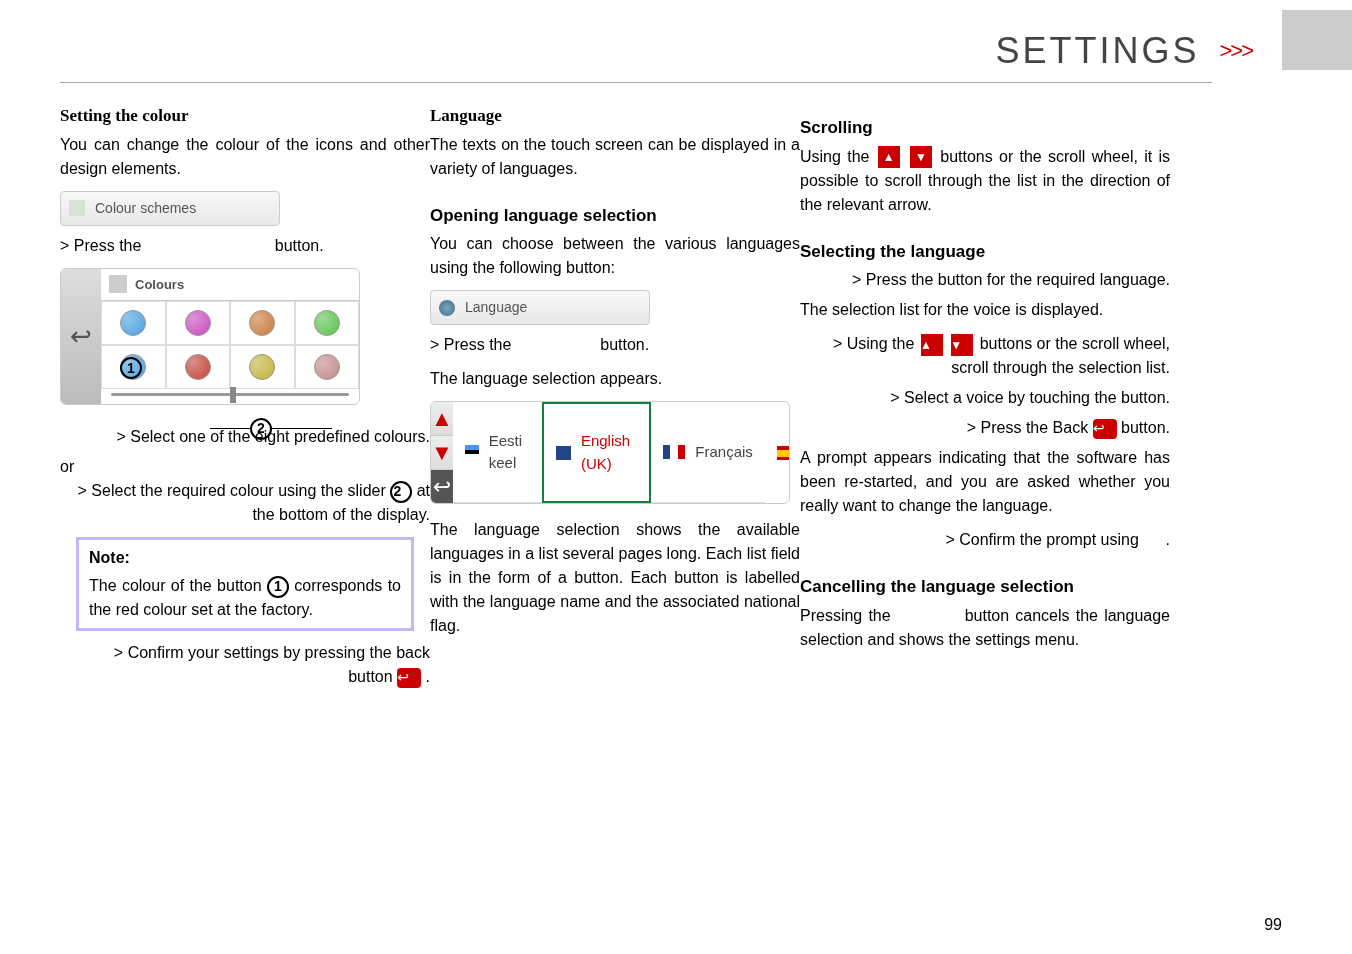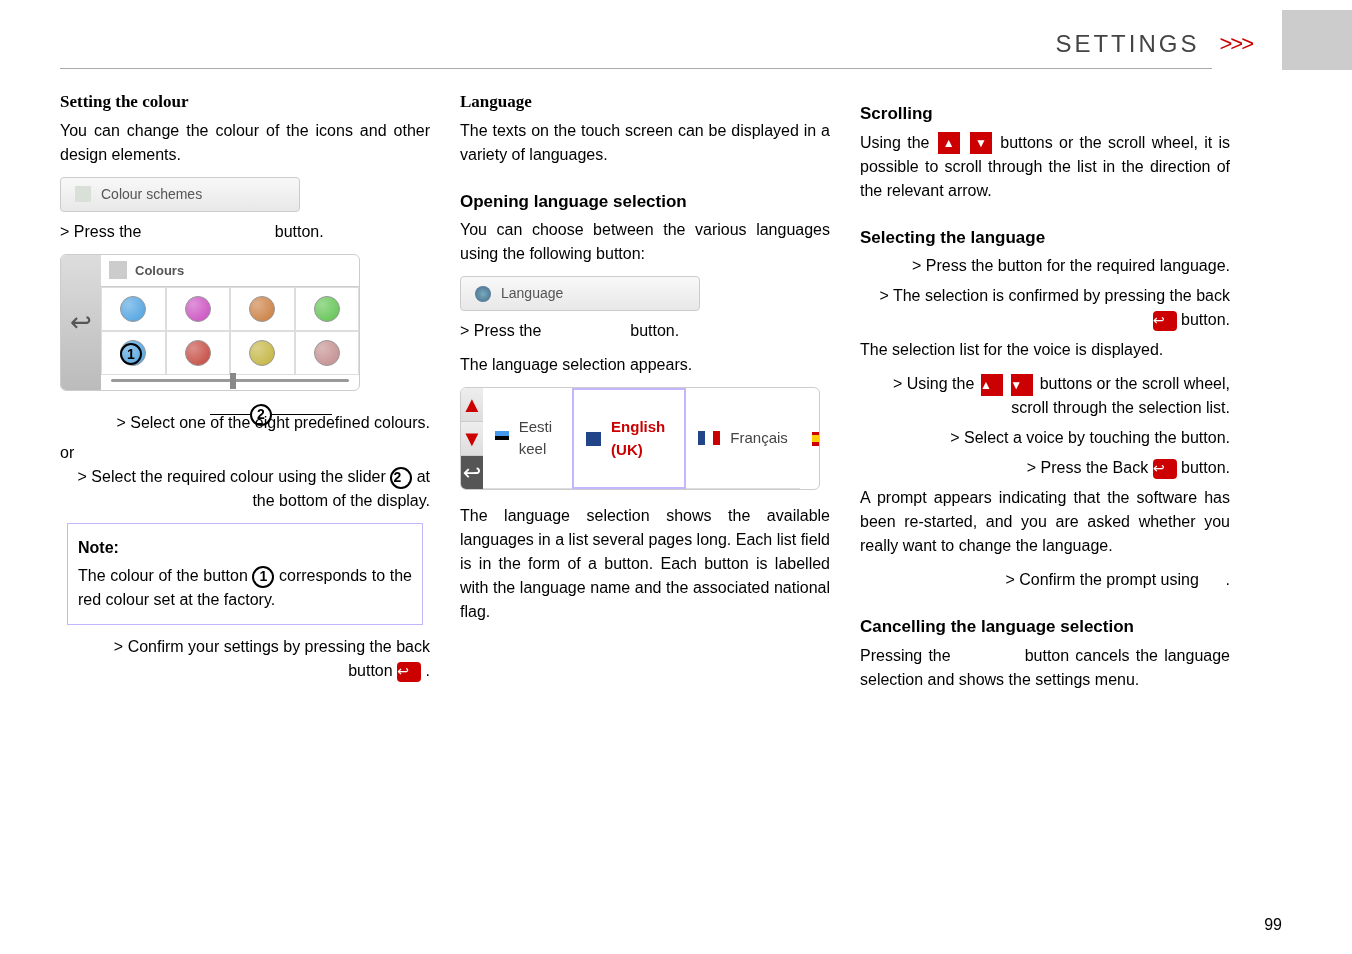--- a/index.html
+++ b/index.html
@@ -1,30 +1,30 @@
 <!DOCTYPE html>
 <html><head>
 <meta charset="utf-8">
 <style>
   * { margin: 0; padding: 0; box-sizing: border-box; }
   body { font-family: Arial, Helvetica, sans-serif; background: #fff; width: 1352px; height: 954px; position: relative; color: #000; }
   .page { padding: 30px 60px 20px 60px; }
   .header { display: flex; align-items: center; margin-bottom: 10px; }
-  .header-title { font-size: 24px; font-weight: normal; letter-spacing: 3px; color: #444; margin-left: auto; margin-right: 20px; }
+  .header-title { font-size: 36px; font-weight: normal; letter-spacing: 3px; color: #444; margin-left: auto; margin-right: 20px; }
   .chevrons { color: #c00; font-size: 22px; letter-spacing: -2px; margin-right: 40px; }
   .header-line { border-bottom: 1px solid #aaa; margin-bottom: 20px; margin-right: 80px; }
-  .columns { display: flex; gap: 30px; }
+  .columns { display: flex; }
   .col { width: 370px; font-size: 16px; line-height: 1.5; text-align: justify; }
   .subhead-bold-serif { font-weight: bold; font-family: Georgia, serif; font-size: 17px; margin-bottom: 4px; }
   .subhead-bold { font-weight: bold; font-size: 17px; margin-bottom: 4px; margin-top: 22px; }
   p { margin-bottom: 10px; }
   .bullet-line { padding-left: 18px; text-indent: -12px; margin-bottom: 6px; text-align: right; }
-  .note-box { border: 1px solid #c4b5fd; padding: 12px 10px; margin: 10px 7px; }
+  .note-box { border: 3px solid #c4b5fd; padding: 6px 10px; margin: 10px 16px; }
   .note-box .note-label { font-weight: bold; margin-bottom: 4px; }
-  .ui-button-wide { display: flex; align-items: center; background: linear-gradient(#f8f8f8,#e8e8e8); border: 1px solid #ccc; border-radius: 4px; padding: 6px 14px; width: 240px; margin: 8px 0; font-size: 14px; color: #555; }
+  .ui-button-wide { display: flex; align-items: center; background: linear-gradient(#f8f8f8,#e8e8e8); border: 1px solid #ccc; border-radius: 4px; padding: 6px 8px; width: 220px; margin: 8px 0; font-size: 14px; color: #555; }
   .ui-icon-square { width: 16px; height: 16px; margin-right: 10px; display: inline-block; }
   .colours-panel-wrap { position: relative; margin: 10px 0 20px 0; }
   .colours-panel { display: flex; border: 1px solid #ccc; border-radius: 6px; overflow: hidden; width: 300px; }
   .colours-left { width: 40px; background: linear-gradient(#ddd,#bbb); display: flex; align-items: center; justify-content: center; font-size: 26px; color: #555; }
   .colours-right { flex: 1; }
   .colours-title { display: flex; align-items: center; padding: 6px 8px; border-bottom: 1px solid #ccc; font-size: 13px; color: #555; font-weight: bold; }
   .pal-icon { width: 18px; height: 18px; background: #ccc; margin-right: 8px; display: inline-block; }
   .swatch-grid { display: grid; grid-template-columns: repeat(4, 1fr); }
   .swatch-cell { border: 1px solid #ddd; padding: 8px; display: flex; align-items: center; justify-content: center; }
   .swatch { width: 26px; height: 26px; border-radius: 50%; background: radial-gradient(circle at 30% 30%, #fff6, #0000), var(--c); border: 1px solid #999; }
@@ -36,21 +36,21 @@
   .back-icon { display:inline-flex; width:24px; height:20px; background:#c00; border-radius:4px; align-items:center; justify-content:center; color:#fff; font-size:14px; vertical-align:middle; }
   .arrow-btn { display:inline-flex; width:22px; height:22px; background:#c00; color:#fff; align-items:center; justify-content:center; font-size:12px; vertical-align:middle; margin:0 2px; }
   .lang-panel { display:flex; border:1px solid #ccc; border-radius:6px; overflow:hidden; width: 360px; margin:10px 0 14px 0; }
   .lang-left { width:44px; display:flex; flex-direction:column; }
   .lang-arrow { flex:1; background:linear-gradient(#eee,#ddd); display:flex; align-items:center; justify-content:center; font-size:22px; border-bottom:1px solid #ccc; }
   .lang-arrow.red { color:#c00; }
   .lang-arrow.dark { background:#555; color:#fff; border:none; }
   .lang-list { flex:1; display:flex; flex-direction:row; }
   .lang-item { padding:8px 12px; border-bottom:1px solid #ddd; display:flex; align-items:center; font-size:15px; color:#444; }
   .lang-item:last-child { border-bottom:none; }
-  .lang-item.selected { border:2px solid #c4b5fd; color:#c00; font-weight:bold; }
+  .lang-item.selected { border:2px solid #15803d; color:#c00; font-weight:normal; }
   .flag { width:22px; height:14px; margin-right:10px; display:inline-block; background:#888; }
   .sidebar-tab { position:absolute; right:0; top:10px; width:70px; height:60px; background:#ccc; }
   .page-num { position:absolute; bottom:20px; right:70px; font-weight:normal; font-size:16px; }
 </style>
 </head>
 <body>
 
 <div class="sidebar-tab"></div>
 
 <div class="page">
@@ -202,25 +202,20 @@
       <div class="subhead-bold" style="margin-top:12px">Scrolling</div>
       <p>
         <span>Using the </span>
         <span class="arrow-btn">▲</span>
         <span class="arrow-btn">▼</span>
         <span> buttons or the scroll wheel, it is possible to scroll through the list in the direction of the relevant arrow.</span>
       </p>
 
       <div class="subhead-bold">Selecting the language</div>
       <div class="bullet-line">&gt; Press the button for the required language.</div>
-      <div class="bullet-line">
-        <span>&gt; The selection is confirmed by pressing the back </span>
-        <span class="back-icon">↩</span>
-        <span> button.</span>
-      </div>
       <p>The selection list for the voice is displayed.</p>
       <div class="bullet-line">
         <span>&gt; Using the </span>
         <span class="arrow-btn">▲</span>
         <span class="arrow-btn">▼</span>
         <span> buttons or the scroll wheel, scroll through the selection list.</span>
       </div>
       <div class="bullet-line">&gt; Select a voice by touching the button.</div>
       <div class="bullet-line">
         <span>&gt; Press the Back </span>

